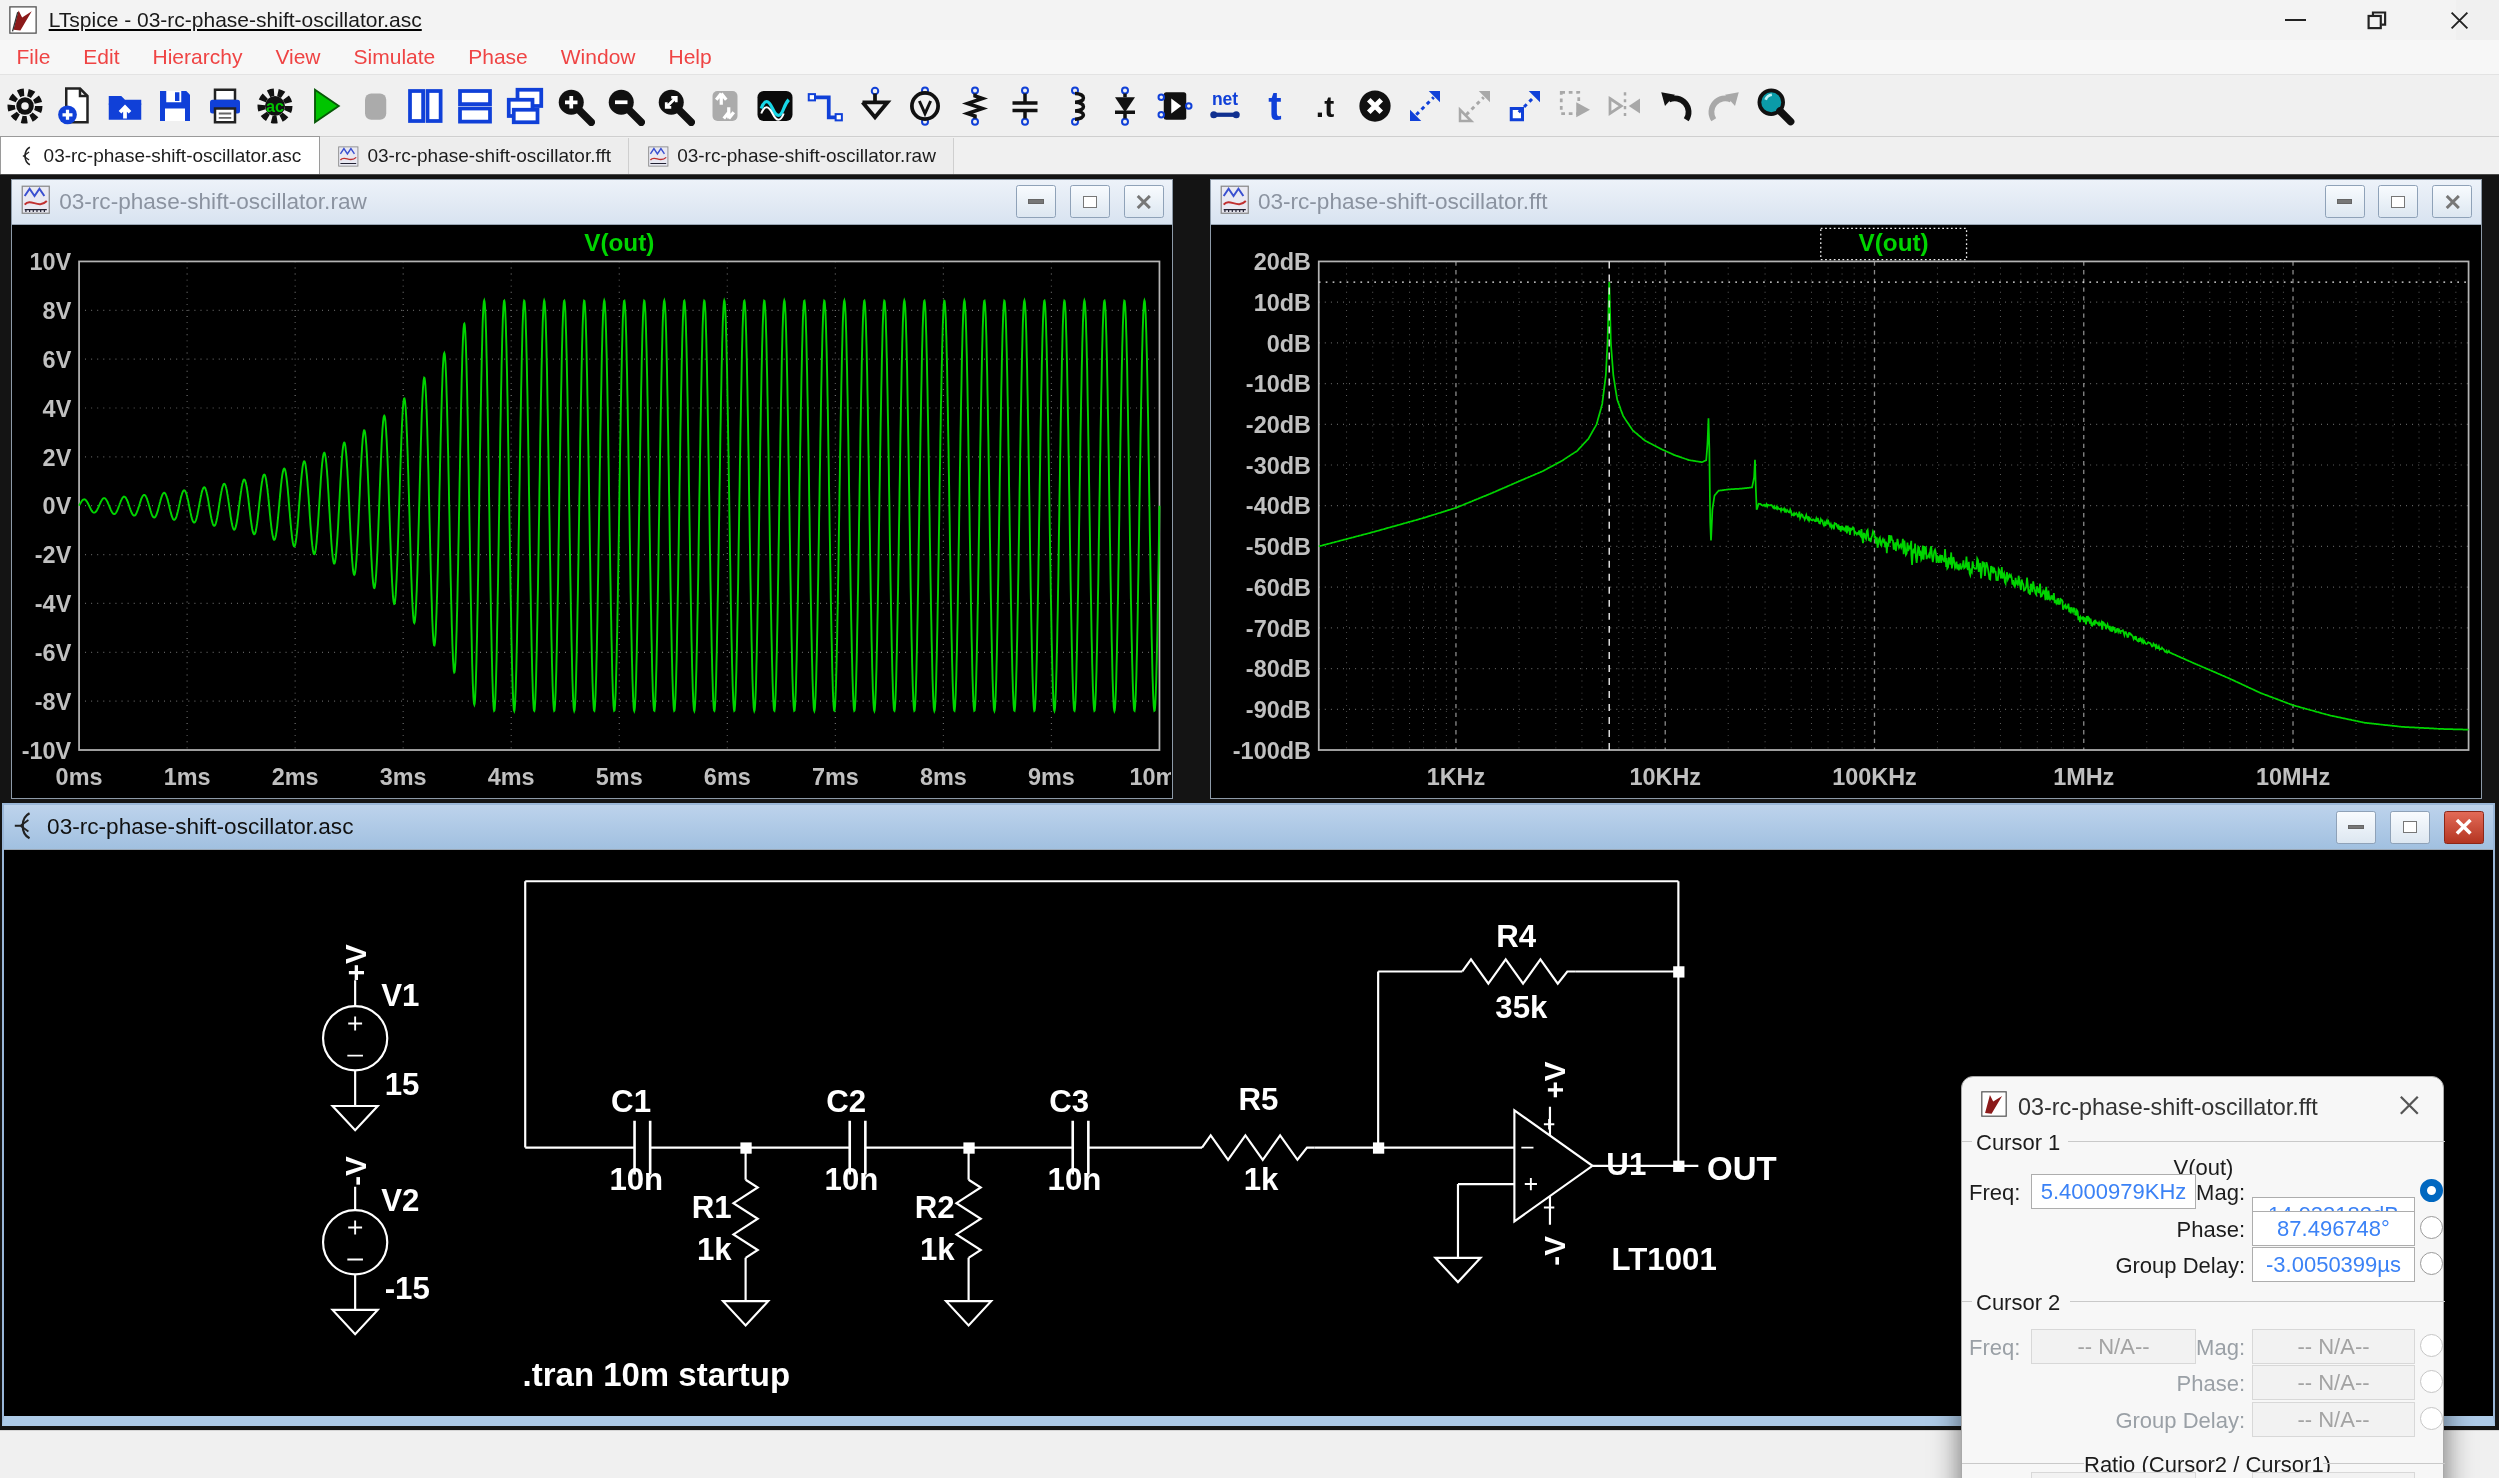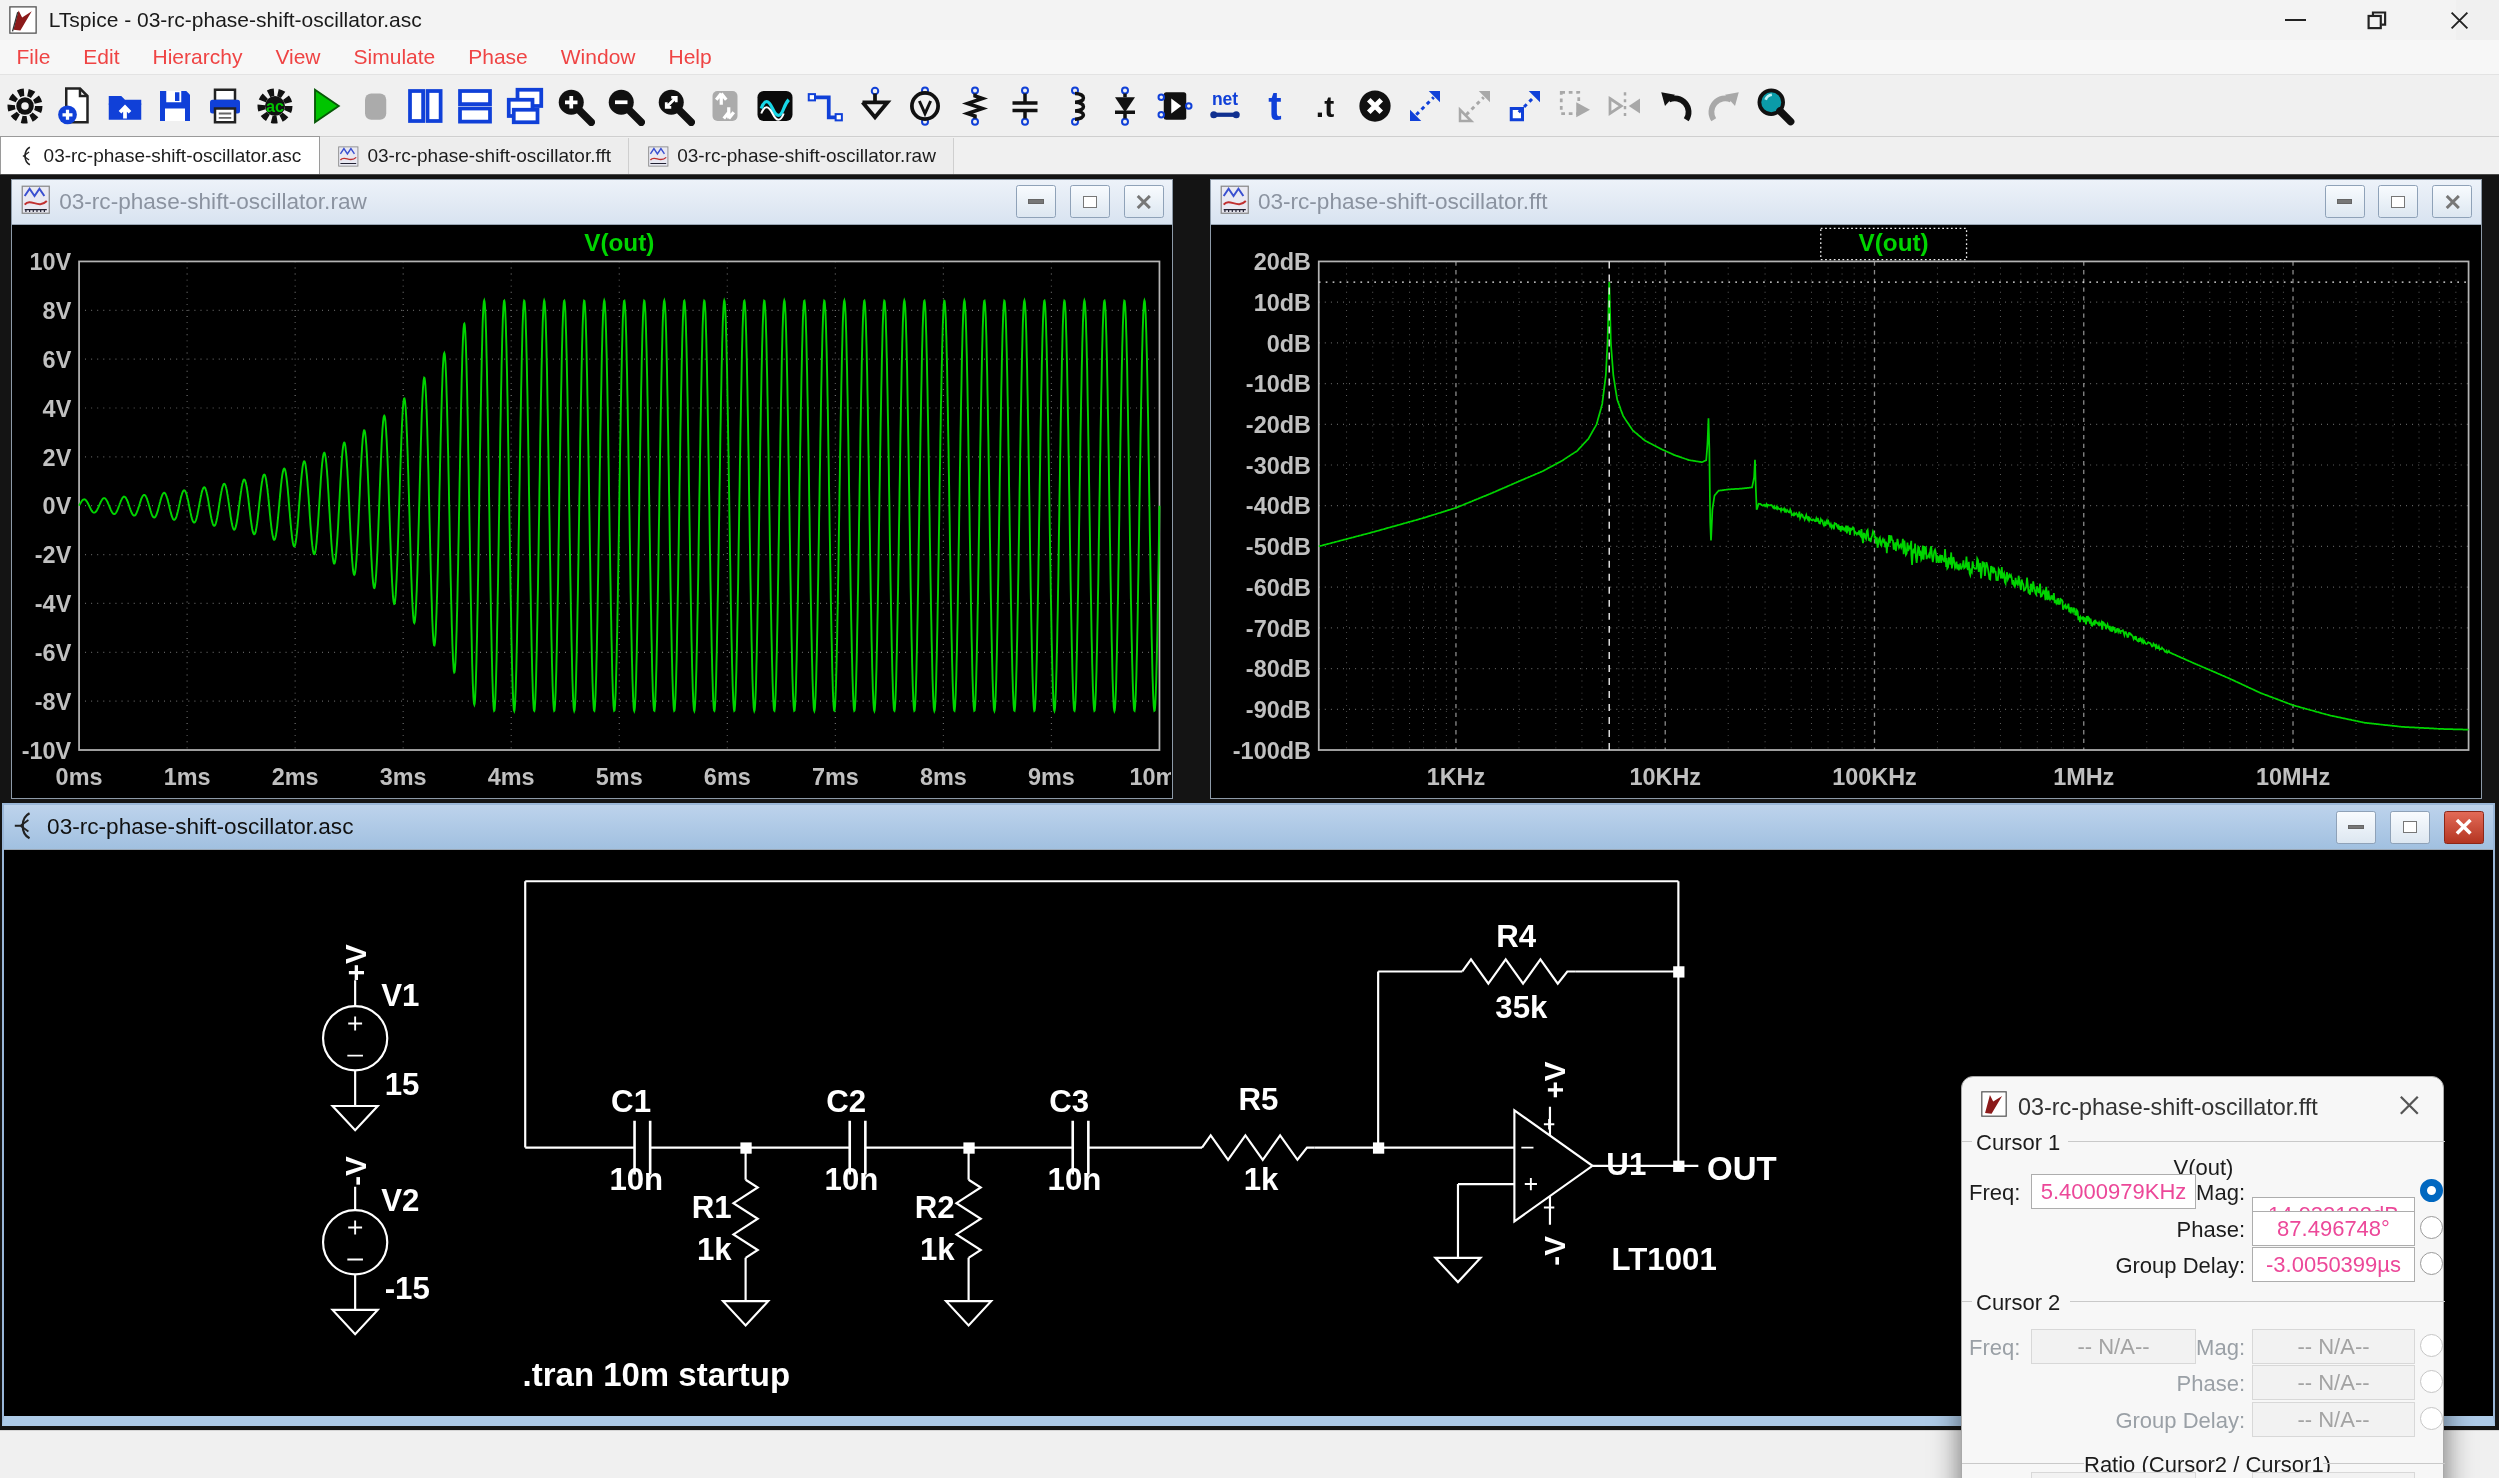--- a/index.html
+++ b/index.html
@@ -1,20 +1,20 @@
 <!DOCTYPE html>
 <html style="font-size:14px"><head>
 <meta charset="utf-8">
 <style>
   * { margin:0; padding:0; box-sizing:border-box; }
   html,body { width:2500px; height:1479px; font-family:"Liberation Sans", sans-serif; background:#f0f0f0; overflow:hidden; }
   #app { position:relative; width:2500px; height:1479px; }
 
   
-  #titlebar { position:absolute; left:0; top:0; width:2456px; height:40px; background:#f3f3f3; display:flex; align-items:center; }
+  #titlebar { position:absolute; left:0; top:0; width:2456px; height:40px; background:#f3f3f3; display:flex; align-items:center;text-decoration:underline; }
   #titlebar .ttext { font-size:21px; color:#1a1a1a; margin-left:12px; }
   #caption { position:absolute; right:0; top:0; height:40px; display:flex; }
   .cap { width:82px; height:40px; display:flex; align-items:center; justify-content:center; }
   #menubar { position:absolute; left:0; top:40px; width:2500px; height:35px; background:#f7f7f7; display:flex; align-items:center; border-bottom:0.9px solid #e3e3e3; }
   .menu-item { font-size:21px; color:#ef4444; padding:0 16.5px; height:35px; display:flex; align-items:center; }
   #toolbar { position:absolute; left:0; top:75px; width:2500px; height:62px; background:#f0f0f0; border-bottom:0.9px solid #cfcfcf; display:flex; align-items:center; padding-left:5.2px; }
   .tb { width:50px; height:54px; display:flex; align-items:center; justify-content:flex-start; }
   #tabbar { position:absolute; left:0; top:137px; width:2500px; height:38px; background:#f0f0f0; display:flex; align-items:flex-end; border-bottom:1.7px solid #4a4a4a; }
   .tab { height:36px; display:flex; align-items:center; padding:0 17.4px; font-size:19px; color:#1c1c1c; gap:7.8px; background:#ededed; border-right:0.9px solid #cfcfcf; }
   .tab.active { background:#ffffff; border:0.9px solid #9a9a9a; border-bottom:none; height:38px; }
@@ -33,21 +33,21 @@
   .gmin { width:15.6px; height:4.3px; background:#777; border:0.9px solid #666; }
   .gres { width:14px; height:12px; border:1.7px solid #777; background:#fff; }
 
   svg text { font-family:"Liberation Sans", sans-serif; }
 
   
   #dlg { position:absolute; left:1961px; top:901px; width:483px; height:502px; background:#f7f7f7;
          border:0.9px solid #a9a9a9; border-radius:12px; box-shadow:0 8.7px 29.5px rgba(0,0,0,.55); z-index:30; }
   .dl { position:absolute; font-size:22px; color:#1c1c1c; white-space:nowrap; }
   .dl.dim { color:#9aa0a6; }
-  .dbox { position:absolute; height:35px; background:#fff; border:0.9px solid #adadad; font-size:22px; color:#ec4899;
+  .dbox { position:absolute; height:35px; background:#fff; border:0.9px solid #adadad; font-size:22px; color:#3b82f6;
           display:flex; align-items:center; justify-content:center; white-space:nowrap; }
   .dbox.dim { background:#f2f2f2; border-color:#d8d8d8; color:#a3a3a3; }
   .hline { position:absolute; height:0.9px; background:#c9c9c9; }
   .radio { position:absolute; width:23.4px; height:23.4px; border-radius:50%; background:#fff; border:1.7px solid #9a9a9a; }
   .radio.dim { border-color:#c6c6c6; }
   .radio.sel { border:7px solid #0067c0; }
 
   #statusbar { position:absolute; left:0; top:1430px; width:2500px; height:49px; background:#f0f0f0; border-top:0.9px solid #d5d5d5; }
 </style>
 </head>

